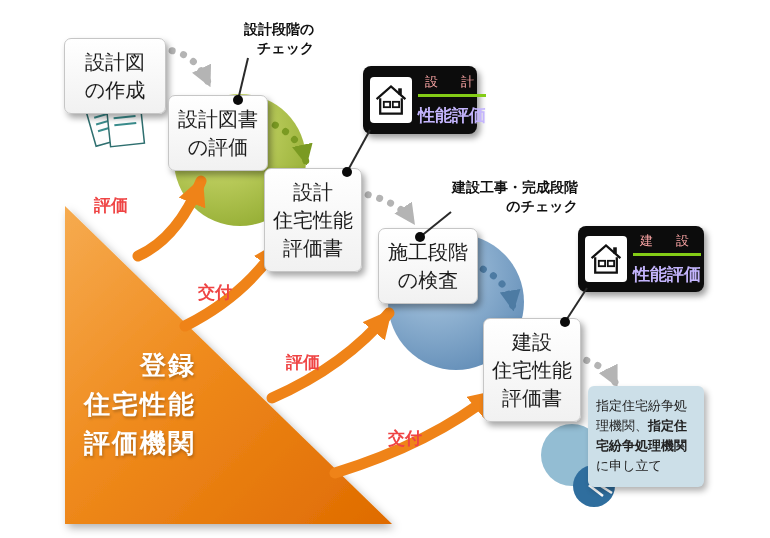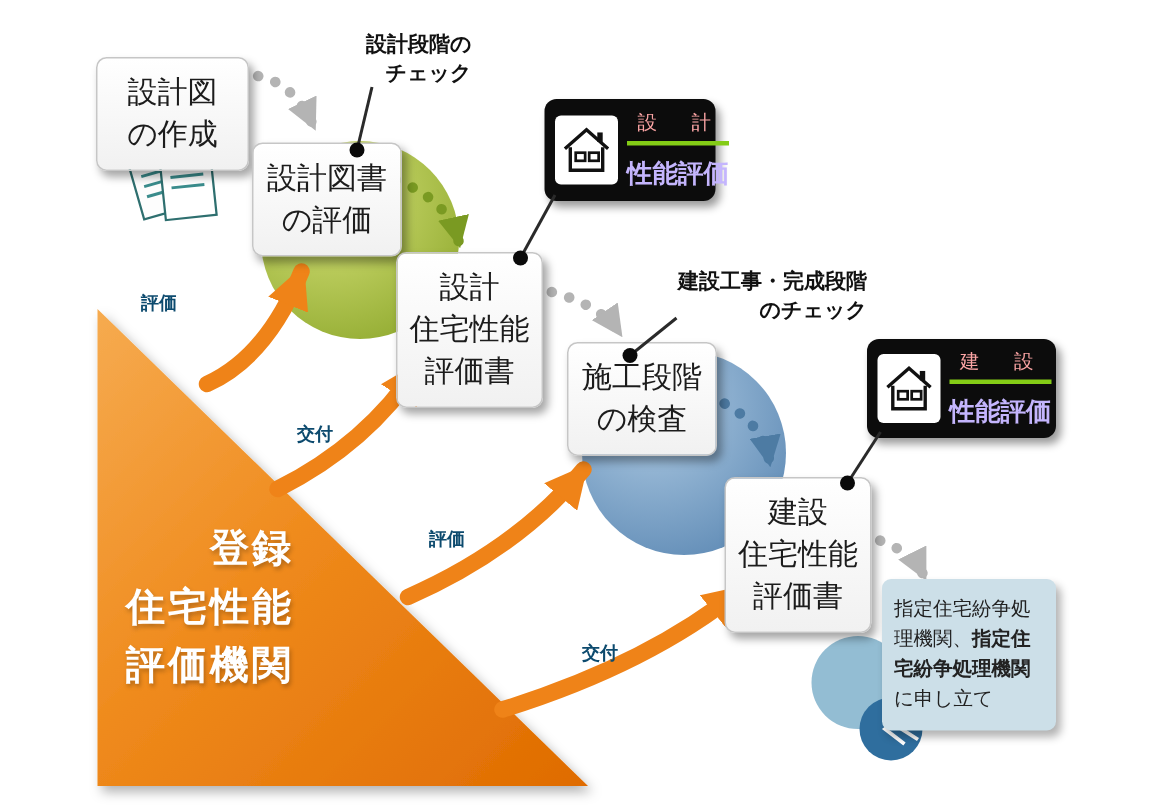--- a/index.html
+++ b/index.html
@@ -17,21 +17,21 @@
     background:linear-gradient(180deg,#ffffff 0%,#f1f1f1 100%);
     border:1px solid #c6c6c6;border-radius:7px;
     box-shadow:3px 4px 6px rgba(0,0,0,.35);
     padding:9px 4px;font-size:20px;line-height:1.4;color:#1c1c1c;
   }
   .box .ln{display:block;}
 
   .callout{font-size:14px;font-weight:bold;color:#111;line-height:1.35;}
   .callout .ln{display:block;}
 
-  .flow-label{font-size:12px;font-weight:bold;color:#0c4a6e;}
+  .flow-label{font-size:17px;font-weight:bold;color:#ef4444;}
 
   .badge{
     position:absolute;z-index:2;display:flex;align-items:center;gap:6px;
     background:var(--badge-bg,#0c0c0c);border-radius:8px;padding:5px 7px;
     box-shadow:3px 4px 6px rgba(0,0,0,.4);
   }
   .badge-icon{
     width:42px;height:46px;background:#fff;border-radius:4px;
     display:flex;align-items:center;justify-content:center;flex:0 0 auto;
   }

